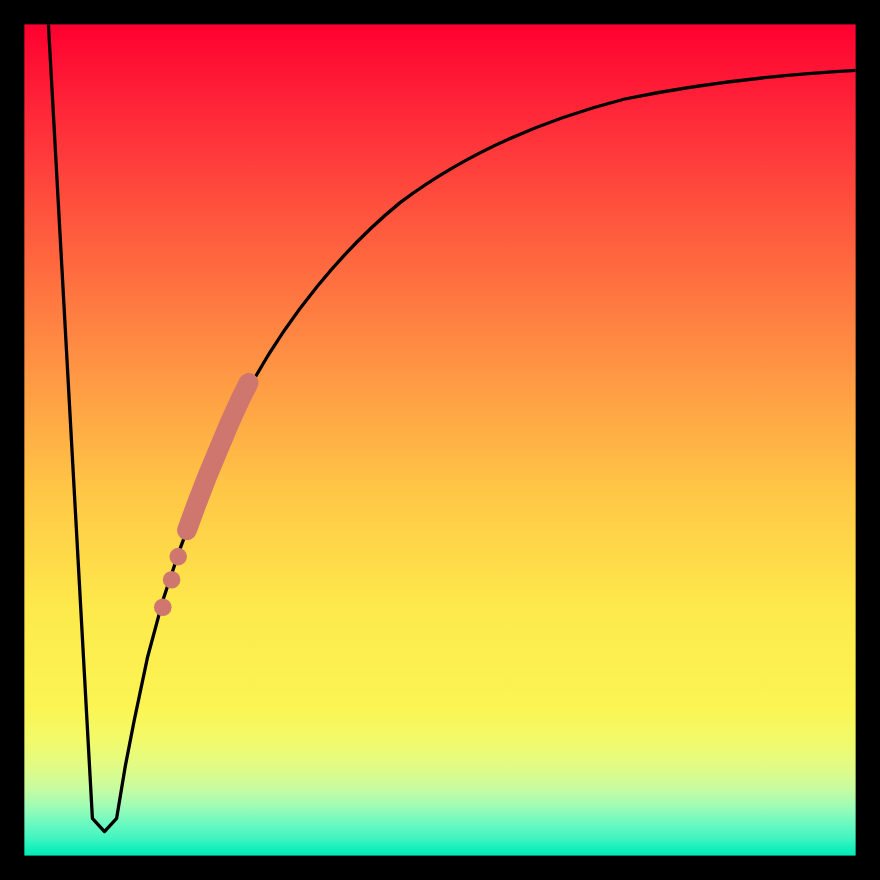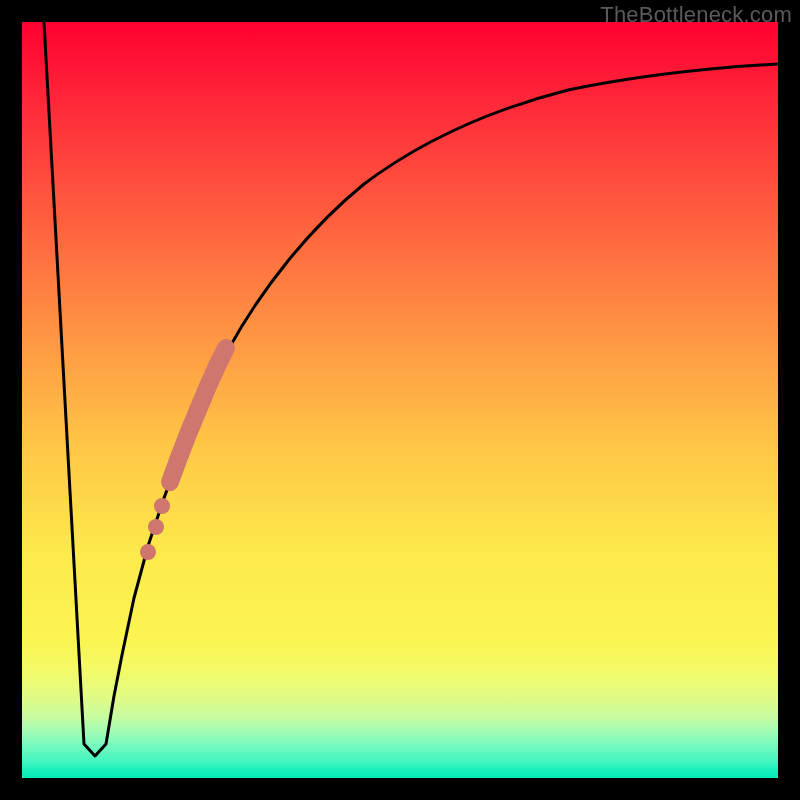--- a/index.html
+++ b/index.html
@@ -102,14 +102,13 @@
            L 186 364
            L 196 342
            L 204 326" fill="none" stroke="#cf776f" stroke-width="18" stroke-linecap="round"></path>
 
       <circle cx="140" cy="484" r="8" fill="#cf776f"></circle>
       <circle cx="134" cy="505" r="8" fill="#cf776f"></circle>
       <circle cx="126" cy="530" r="8" fill="#cf776f"></circle>
     </svg>
   </div>
 
-  <div class="watermark">TheBottleneck.com</div>
 </div>
 
 </body></html>

